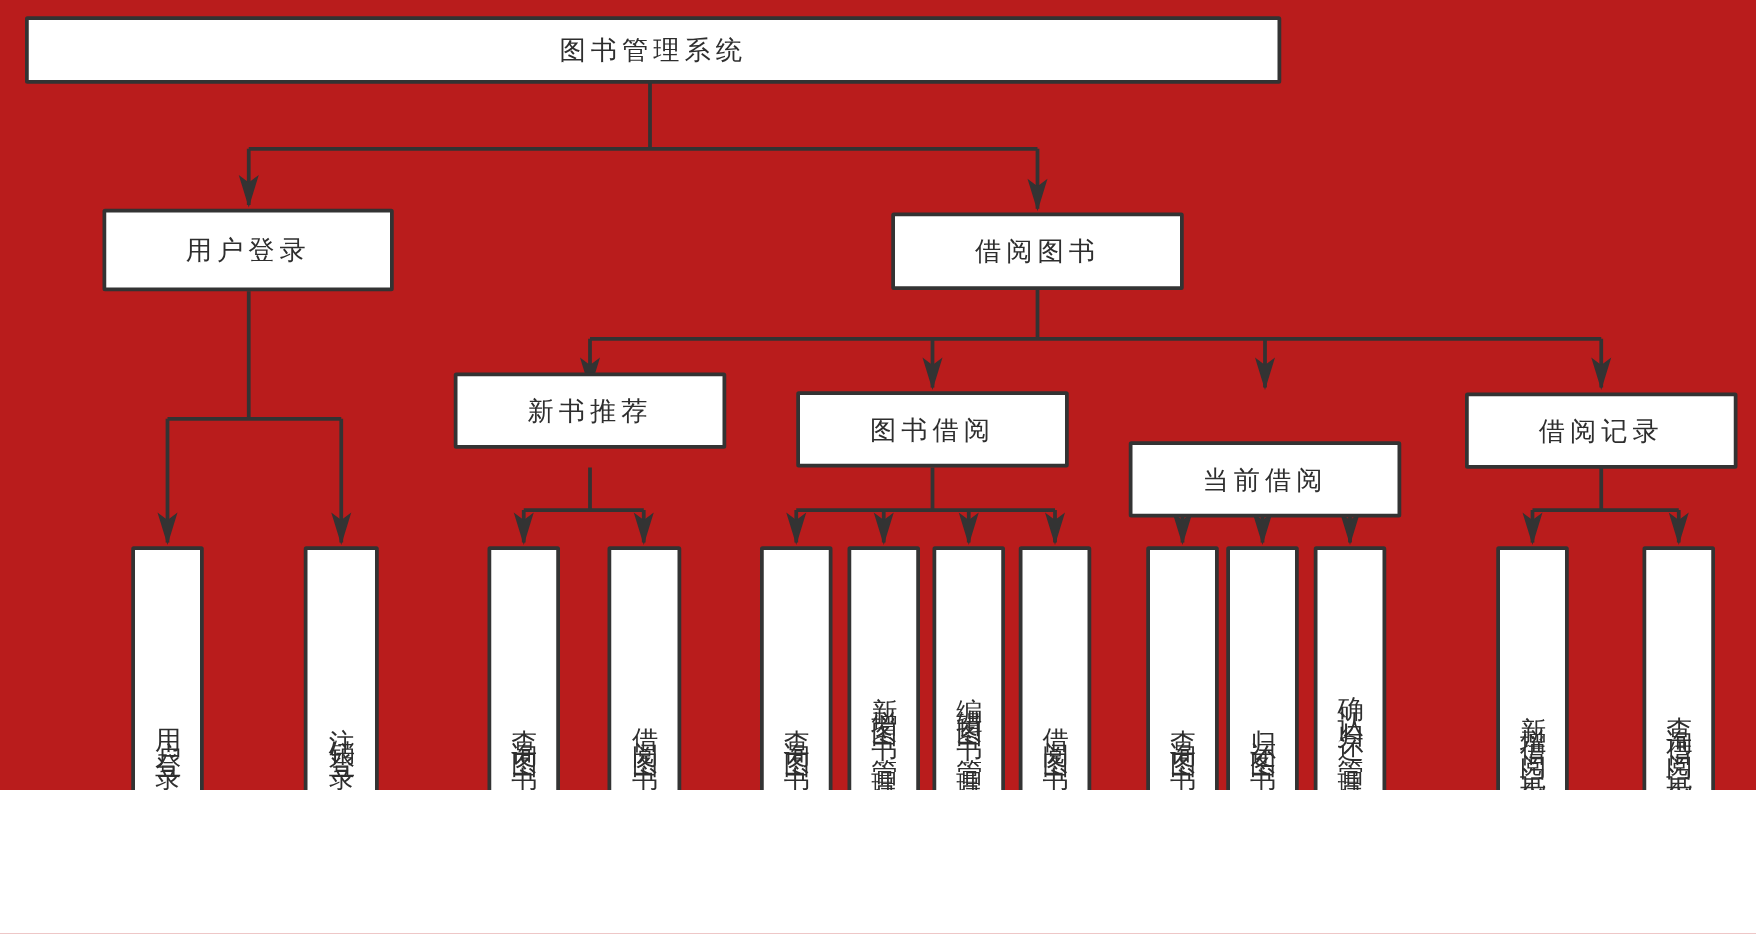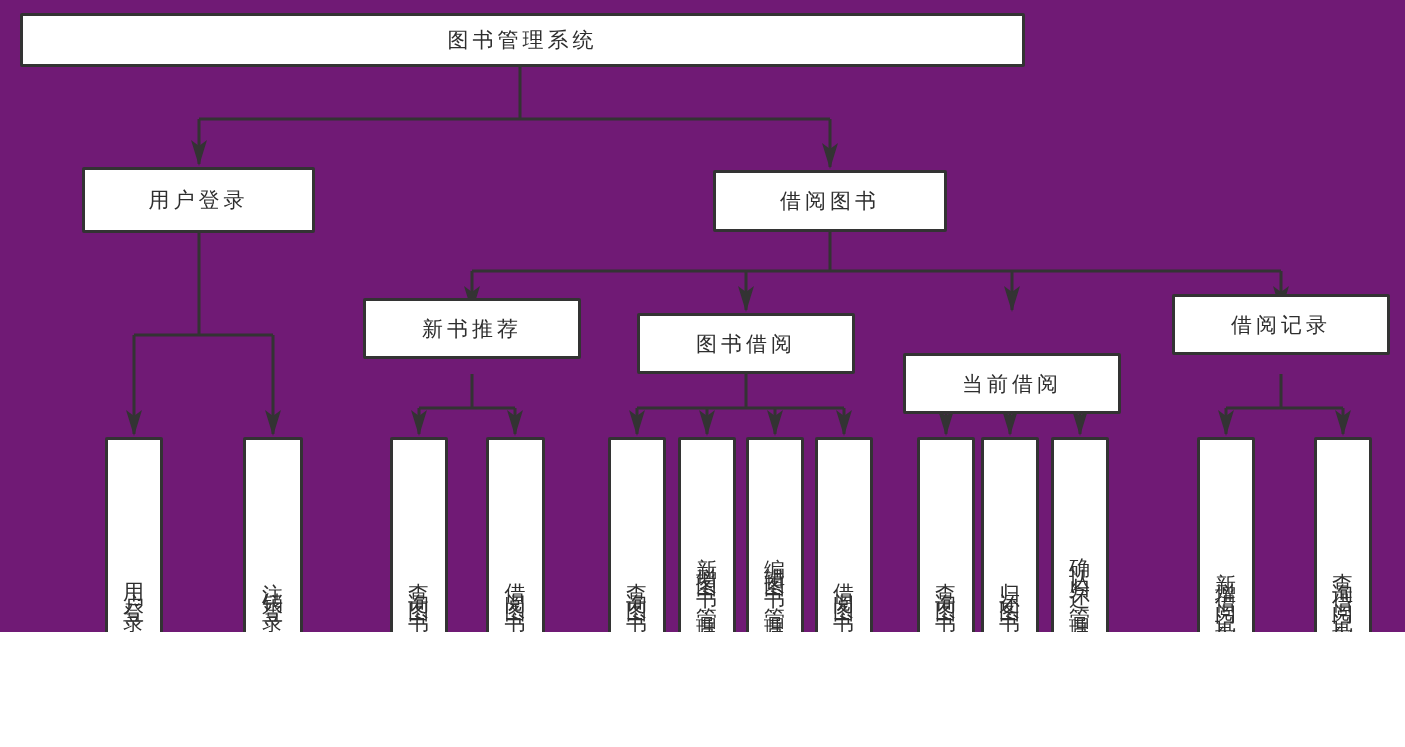--- a/index.html
+++ b/index.html
@@ -1,19 +1,19 @@
 <!DOCTYPE html>
 <html><head>
 <meta charset="utf-8">
 <style>
   html,body{margin:0;padding:0;background:#ffffff;}
   #stage{
     position:relative;
     width:1405px;height:632px;
-    background:#701a75;
+    background:#b91c1c;
     font-family:"Liberation Sans", sans-serif;
     overflow:hidden;
   }
   #wires{position:absolute;left:0;top:0;width:1405px;height:747px;}
   .wire{fill:none;stroke:#333333;stroke-width:3;}
   .ah{fill:#333333;stroke:none;}
   .node{
     position:absolute;
     box-sizing:border-box;
     border:3px solid #333333;
@@ -87,21 +87,21 @@
   </svg>
 
   <div class="node" style="left:20px;top:13px;width:1005px;height:54px;">图书管理系统</div>
 
   <div class="node" style="left:82px;top:167px;width:233px;height:66px;">用户登录</div>
   <div class="node" style="left:713px;top:170px;width:234px;height:62px;">借阅图书</div>
 
   <div class="node" style="left:363px;top:298px;width:218px;height:61px;">新书推荐</div>
   <div class="node" style="left:637px;top:313px;width:218px;height:61px;">图书借阅</div>
   <div class="node" style="left:903px;top:313px;width:218px;height:61px;margin-top:40px;">当前借阅</div>
-  <div class="node" style="left:1172px;top:294px;width:218px;height:61px;font-family:Liberation Serif, serif;">借阅记录</div>
+  <div class="node" style="left:1172px;top:314px;width:218px;height:61px;font-family:Liberation Serif, serif;">借阅记录</div>
 
   <div class="node leaf" style="left:105px;top:437px;width:58px;height:298px;">用户登录</div>
   <div class="node leaf" style="left:243px;top:437px;width:60px;height:298px;">注销登录</div>
 
   <div class="node leaf" style="left:390px;top:437px;width:58px;height:298px;">查询图书</div>
   <div class="node leaf" style="left:486px;top:437px;width:59px;height:298px;">借阅图书</div>
 
   <div class="node leaf" style="left:608px;top:437px;width:58px;height:298px;">查询图书</div>
   <div class="node leaf" style="left:678px;top:437px;width:58px;height:298px;">新增图书（管理员）</div>
   <div class="node leaf" style="left:746px;top:437px;width:58px;height:298px;">编辑图书（管理员）</div>

